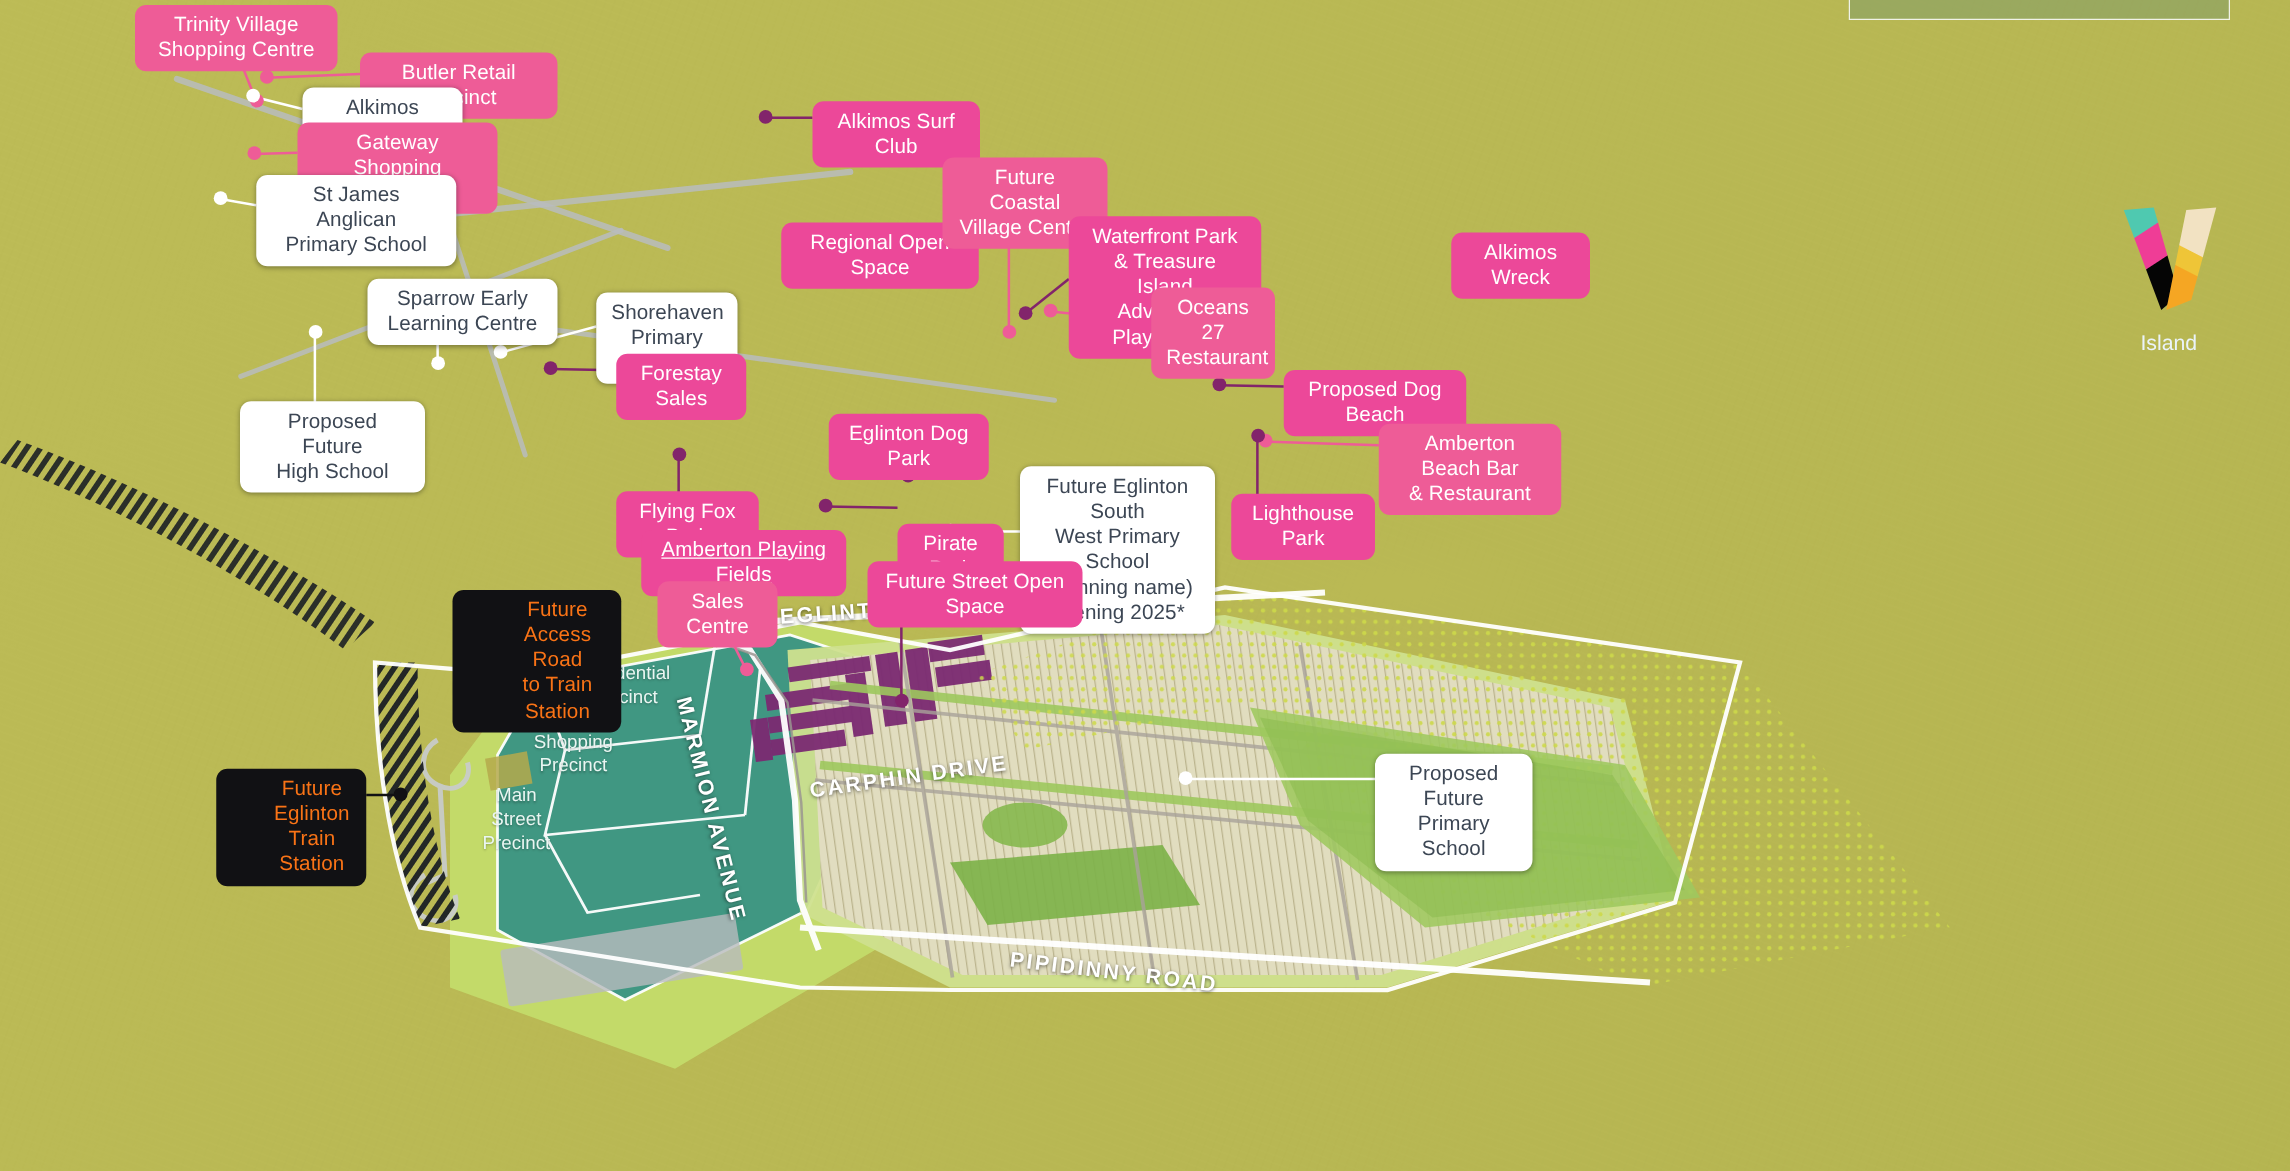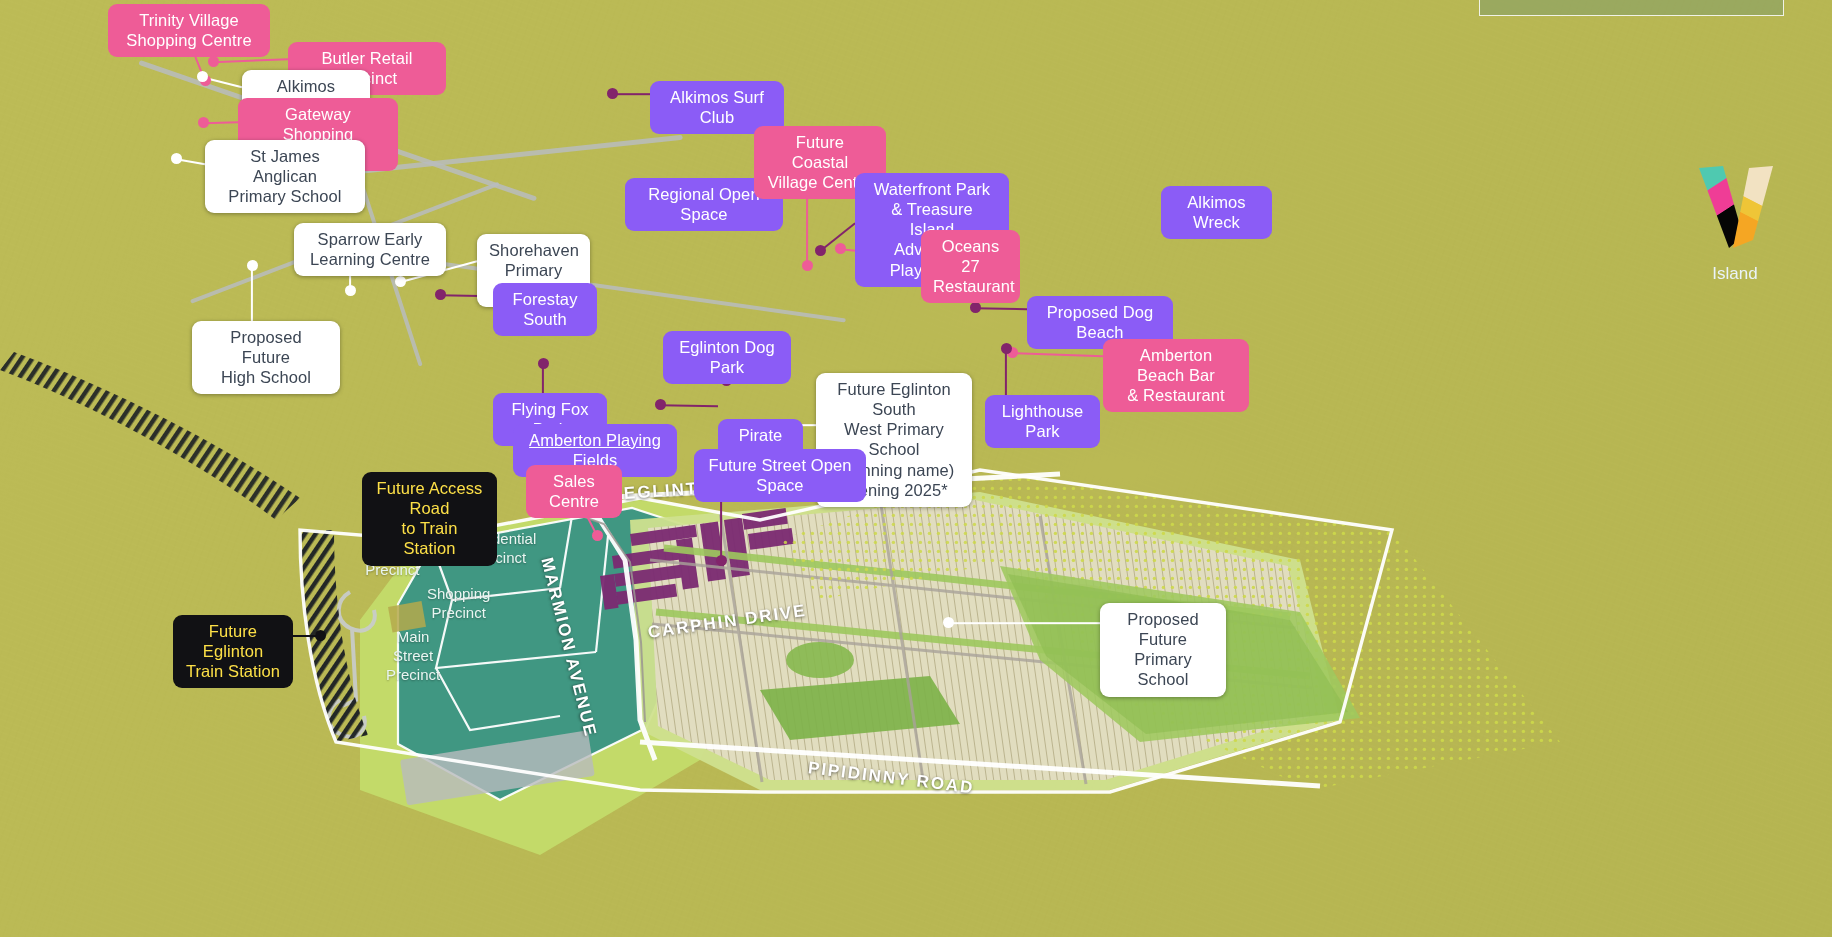--- a/index.html
+++ b/index.html
@@ -119,22 +119,22 @@
     font-size:16.5px;
     line-height:1.22;
     text-align:center;
     white-space:pre-line;
     letter-spacing:.1px;
     z-index:40;
     box-sizing:border-box;
   }
   .lbl.white{background:#fff;color:#3c4654;box-shadow:0 1px 4px rgba(0,0,0,.35);}
   .lbl.pink{background:#ee5c97;color:#fff;}
-  .lbl.purple{background:#8b5cf6;color:#fff;}
-  .lbl.black{background:#111114;color:#fde047;}
+  .lbl.purple{background:#ec4899;color:#fff;}
+  .lbl.black{background:#111114;color:#f97316;padding-left:45px;}
   .lead{position:absolute;z-index:30;}
   .dot{position:absolute;width:11px;height:11px;border-radius:50%;z-index:35;}
 
   
   .roadname{
     position:absolute;color:#fff;font-weight:bold;letter-spacing:2px;
     text-shadow:0 1px 3px rgba(0,0,0,.55);z-index:25;white-space:nowrap;
   }
   
   .precinct{
@@ -366,21 +366,21 @@
       <div class="lbl pink" style="left: 238px; top: 98px; width: 160px;">Gateway Shopping
 Precinct</div>
       <div class="lbl white" style="left: 205px; top: 140px; width: 160px;">St James Anglican
 Primary School</div>
       <div class="lbl white" style="left: 294px; top: 223px; width: 152px;">Sparrow Early
 Learning Centre</div>
       <div class="lbl white" style="left: 477px; top: 234px; width: 113px;">Shorehaven
 Primary School</div>
       <div class="lbl white" style="left: 192px; top: 321px; width: 148px;">Proposed Future
 High School</div>
-      <div class="lbl purple" style="left: 493px; top: 283px; width: 104px;">Forestay South</div>
+      <div class="lbl purple" style="left: 493px; top: 283px; width: 104px;">Forestay Sales</div>
       <div class="lbl purple" style="left: 650px; top: 81px; width: 134px;">Alkimos Surf Club</div>
       <div class="lbl purple" style="left: 613px; top: 178px; width: 158px; margin-left: 12px;">Regional Open Space</div>
       <div class="lbl pink" style="left: 754px; top: 126px; width: 132px;">Future Coastal
 Village Centre</div>
       <div class="lbl purple" style="left: 855px; top: 173px; width: 154px;">Waterfront Park
 &amp; Treasure Island
 Adventure Playground</div>
       <div class="lbl pink" style="left: 921px; top: 230px; width: 99px;">Oceans 27
 Restaurant</div>
       <div class="lbl purple" style="left: 1161px; top: 186px; width: 111px;">Alkimos Wreck</div>

